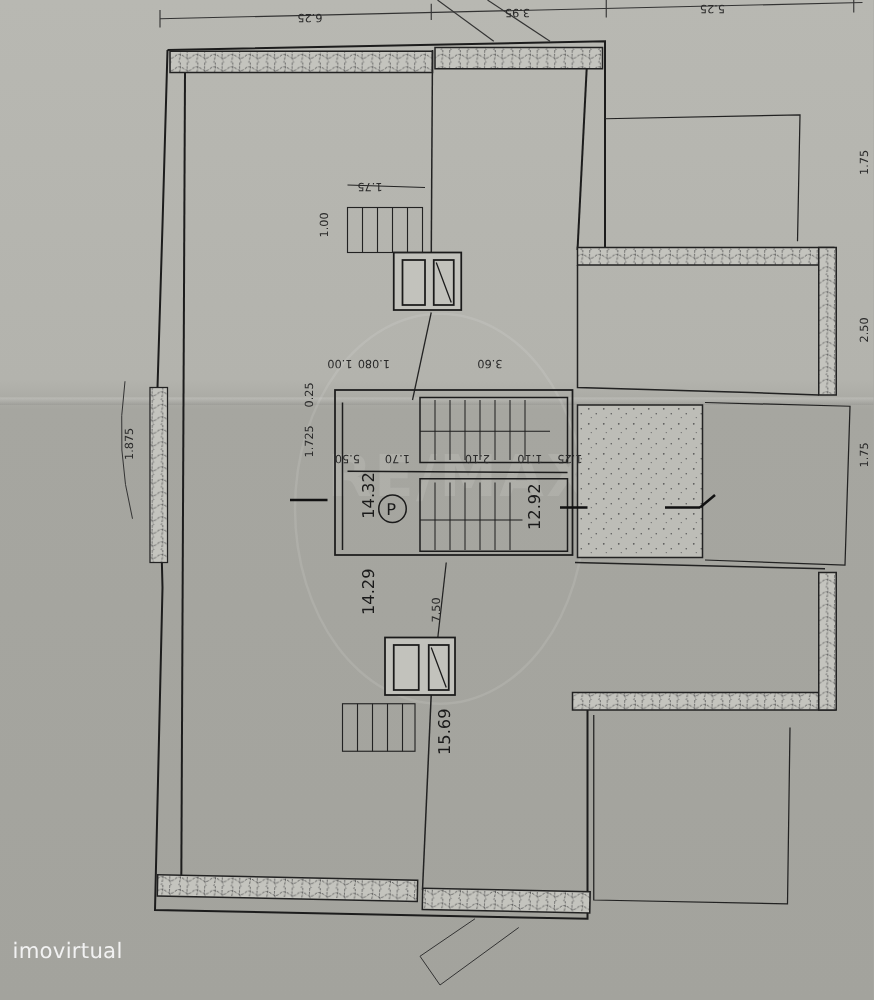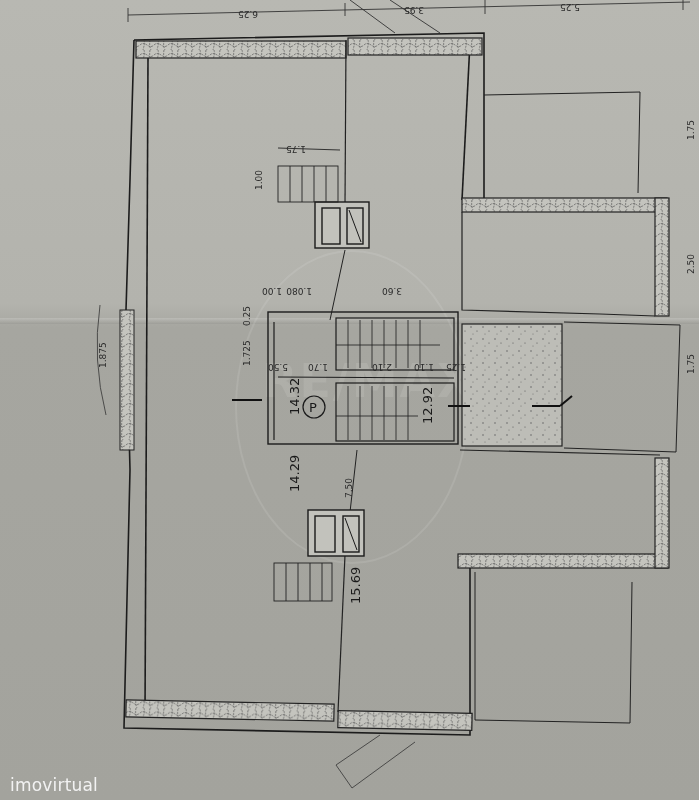--- a/index.html
+++ b/index.html
@@ -12,21 +12,21 @@
   .paper {
     position: absolute; left: 0; top: 0; width: 699px; height: 800px;
     background: linear-gradient(180deg, #b8b8b2 0%, #b3b3ad 38%, #a6a6a0 41%, #a3a39d 100%);
   }
   .fold { position: absolute; left: 0; top: 318px; width: 699px; height: 6px;
     background: linear-gradient(180deg, rgba(255,255,255,0.18), rgba(0,0,0,0.06)); }
   svg.plan { position: absolute; left: 0; top: 0; }
   .dim { font-family: "DejaVu Sans", sans-serif; font-size: 9px; fill: #2a2a2a; }
   .lbl { font-family: "DejaVu Sans", sans-serif; font-size: 13px; fill: #1a1a1a; }
   .wm {
-    position: absolute; left: 10px; top: 775px;
+    position: absolute; left: 10px; top: 751px;
     font-family: "DejaVu Sans", sans-serif; font-size: 17px; color: #f2f2f2;
     letter-spacing: 0.2px; font-weight: 500;
   }
   .remax {
     position: absolute; left: 235px; top: 250px; width: 230px; height: 310px;
     border: 2px solid rgba(255,255,255,0.10); border-radius: 50%;
     pointer-events: none;
   }
   .remax-text {
     position: absolute; left: 262px; top: 335px;

